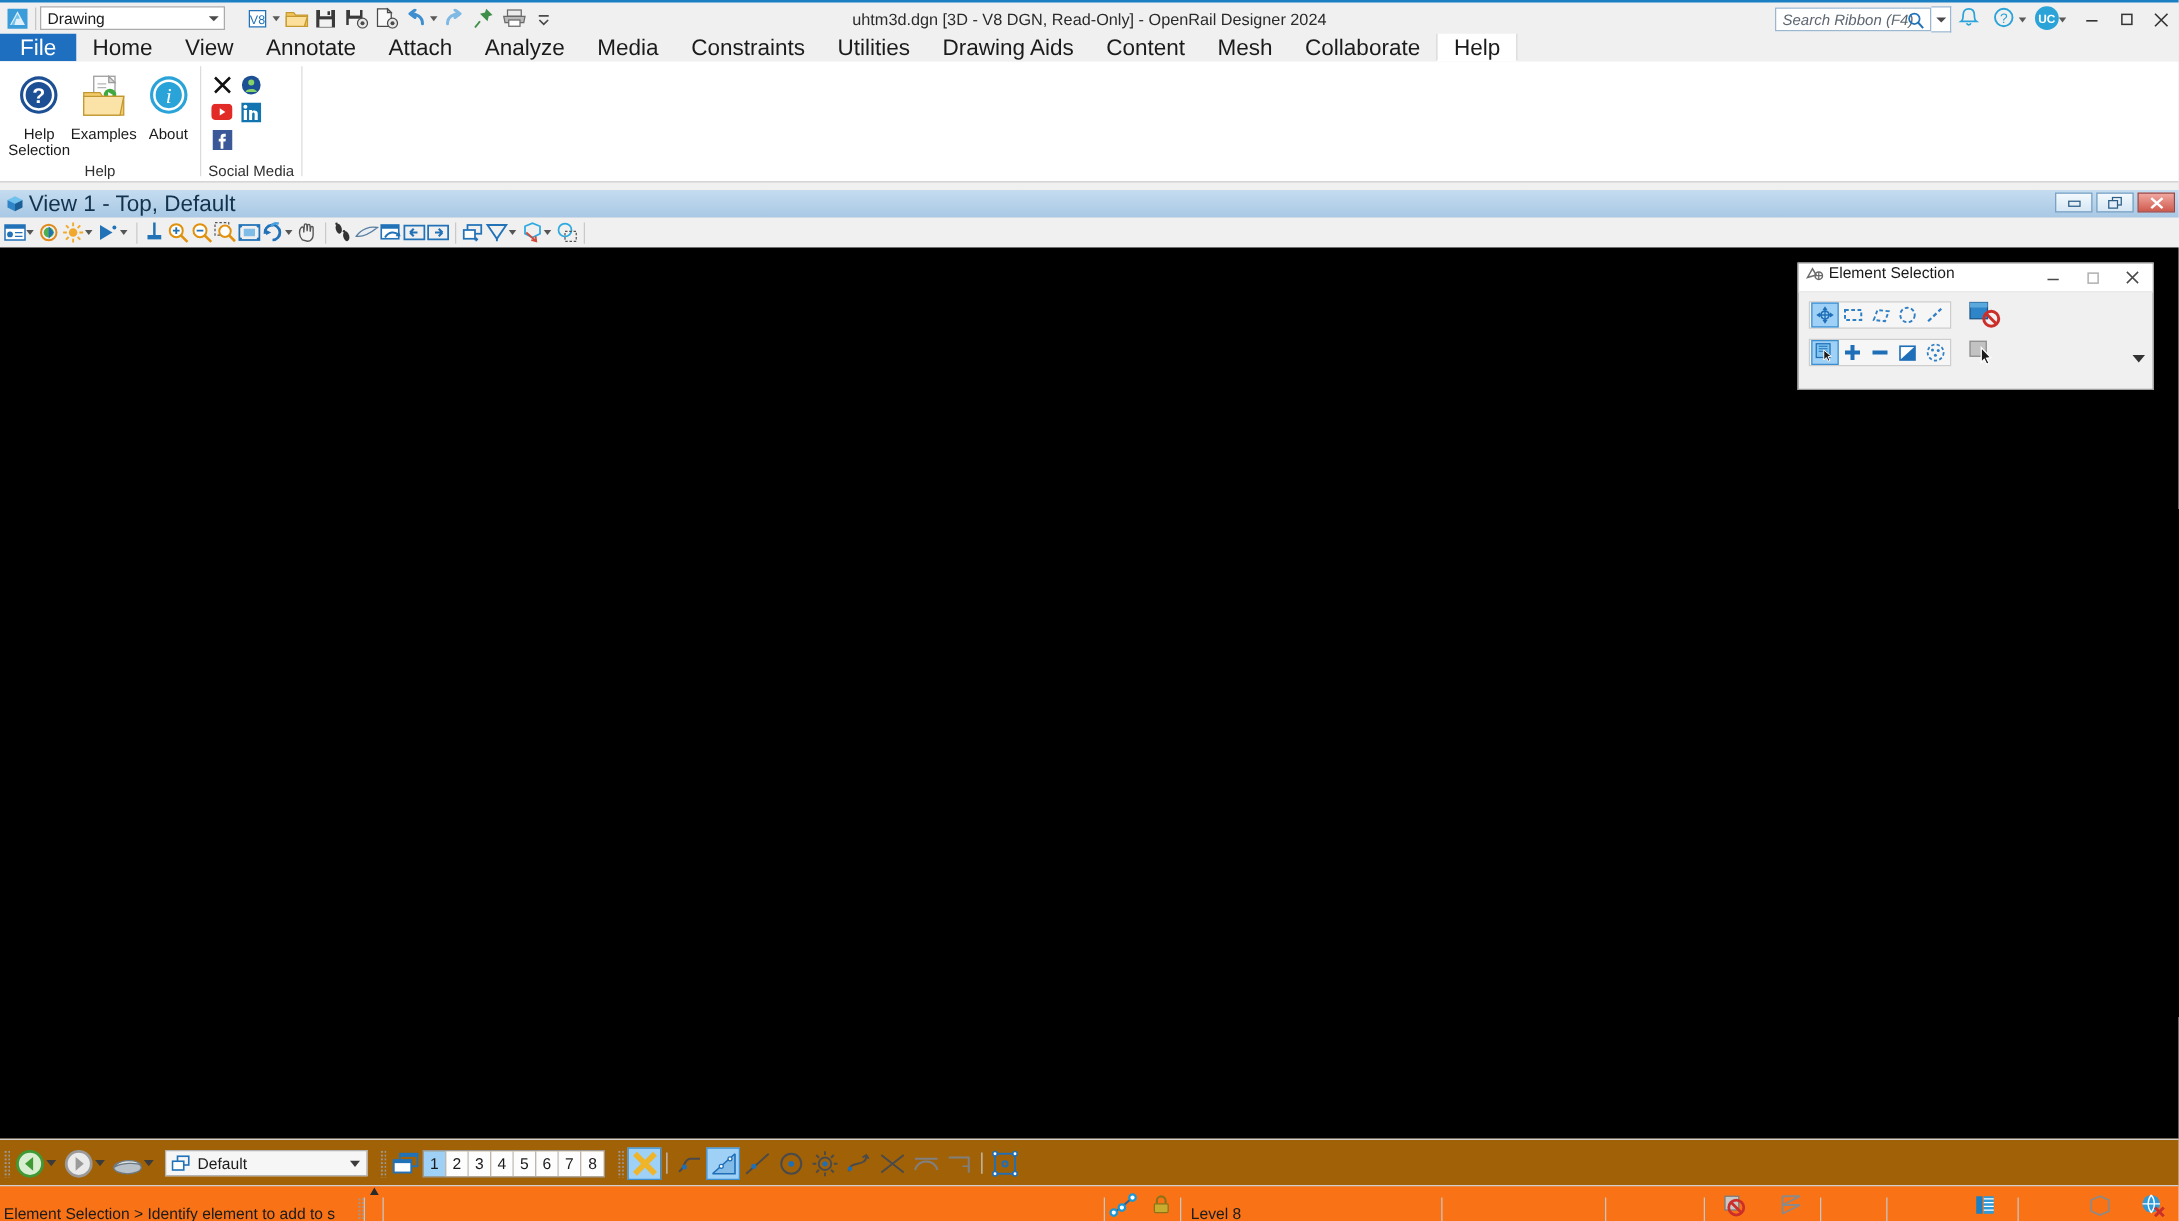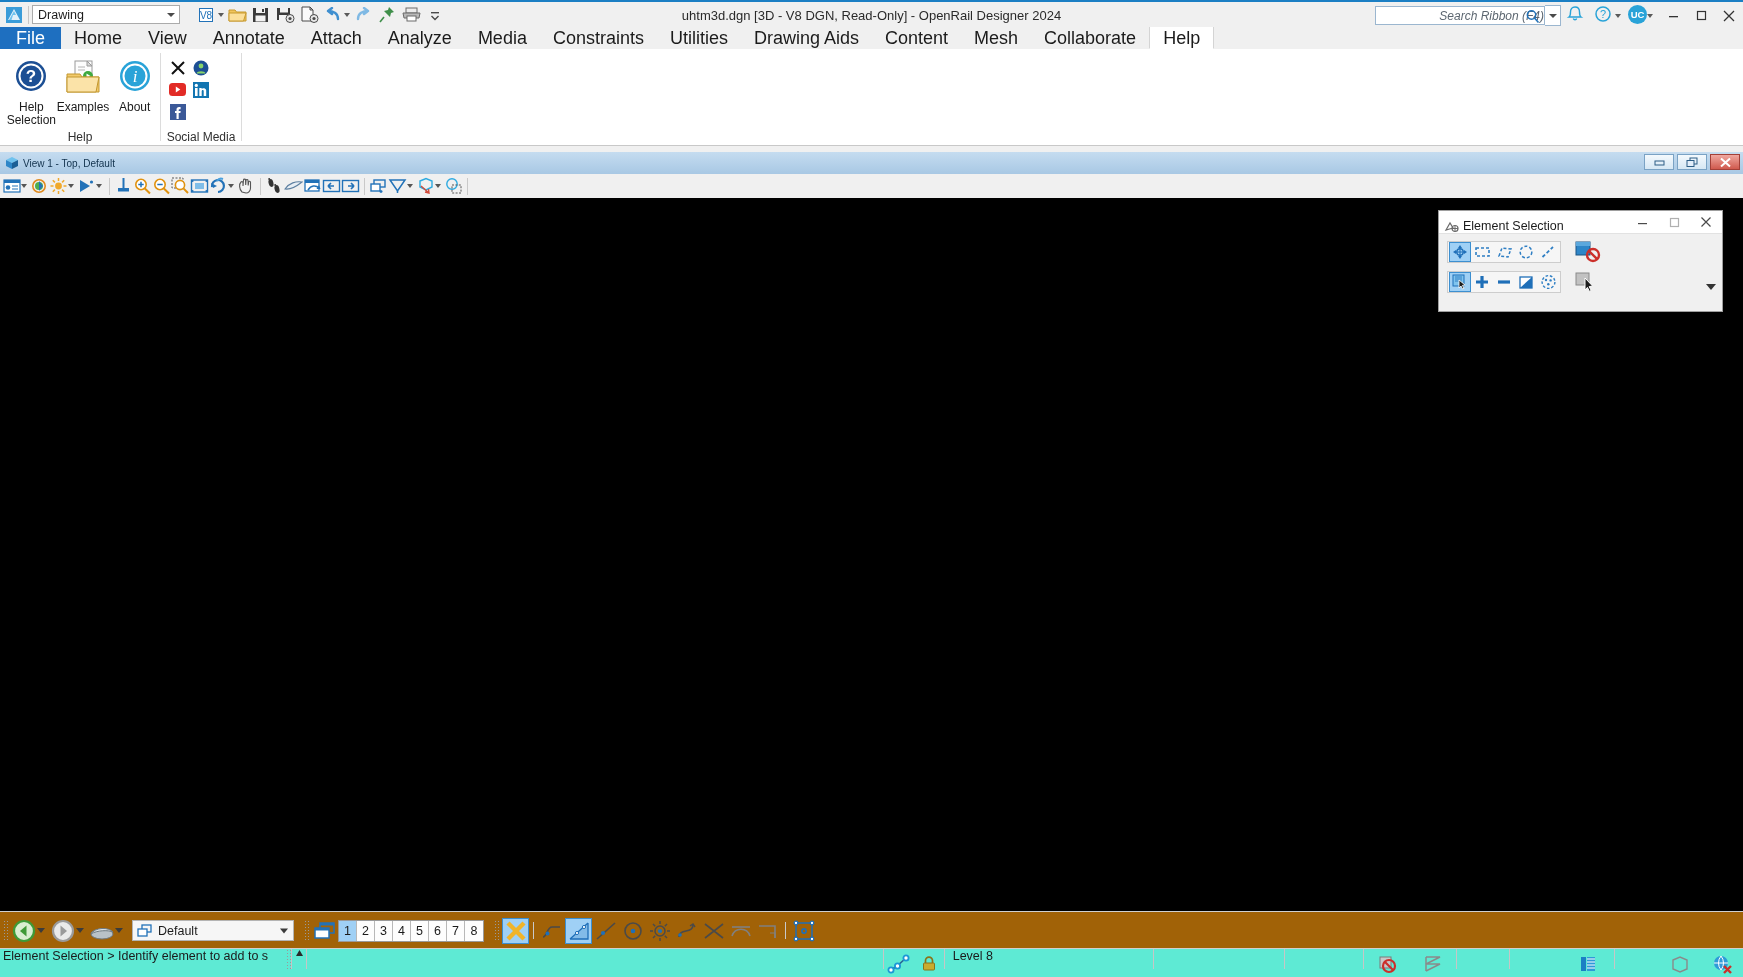--- a/index.html
+++ b/index.html
@@ -36,23 +36,23 @@
   }
   .qat { display:flex; align-items:center; gap:2px; margin-left: 16px; }
   .qat-btn { width: 22px; height: 22px; display:flex; align-items:center; justify-content:center; }
   .mini-arrow { width:0;height:0;border-left:3.5px solid transparent;border-right:3.5px solid transparent;border-top:4px solid #5a5a5a; margin-left:-2px;}
   .doc-title {
     position:absolute; left:0; right:0; top:0; height:27px; line-height:27px;
     text-align:center; font-size: 13px; color:#2a2a2a; pointer-events:none;
   }
   .tb-right { position:absolute; right:0; top:0; height:27px; display:flex; align-items:center; }
   .search-box {
-    width: 170px; height: 19px; background:#fff; border:1px solid #9bb6cf;
+    width: 125px; height: 19px; background:#fff; border:1px solid #9bb6cf;
     display:flex; align-items:center; box-sizing:border-box; padding-left:5px;
-    font-style: italic; color:#5c6670; font-size:12px; position:relative;justify-content:flex-end;
+    font-style: italic; color:#5c6670; font-size:12px; position:relative;
   }
   .search-box .mag { position:absolute; right:4px; top:2px; }
   .drop-cell { width:16px; height:21px; border:1px solid #9bb6cf; border-left:none; box-sizing:border-box; display:flex;align-items:center;justify-content:center;background:#fff;}
   .win-btn { width:28px; height:27px; display:flex; align-items:center; justify-content:center; }
 
   
   .ribbon-tabs {
     position:absolute; left:0; top:27px; width:1743px; height:22px;
     background:#f0f0f0; display:flex; align-items:flex-end;
     border-bottom: 1px solid #d4d4d4;
@@ -83,21 +83,21 @@
   .social-row { display:flex; gap:6px; margin-bottom:5px; }
   .soc { width:17px; height:17px; display:flex; align-items:center; justify-content:center; }
 
   
   .view-titlebar {
     position:absolute; left:0; top:152px; width:1743px; height:22px;
     background: linear-gradient(#c5dcf0, #a8c8e4);
     display:flex; align-items:center;
     border-bottom:1px solid #8fb4d4;
   }
-  .view-title-text { font-size:10px; color:#12324d; margin-left:4px; }
+  .view-title-text { font-size:18px; color:#12324d; margin-left:4px; }
   .view-win-btns { position:absolute; right:3px; top:2px; display:flex; gap:3px; }
   .vw-btn {
     width:30px;height:16px; border:1px solid #7aa2c4; background:linear-gradient(#f4f9fd,#d6e7f4);
     display:flex;align-items:center;justify-content:center; box-sizing:border-box;
   }
   .vw-btn.close { background:linear-gradient(#f0a8a0,#d05a4e); border-color:#a34038; }
 
   .view-toolbar {
     position:absolute; left:0; top:174px; width:1743px; height:24px;
     background:#f0f0f0; display:flex; align-items:center; padding-left:2px;
@@ -111,21 +111,21 @@
     position:absolute; left:0; top:198px; width:1743px; height:713px;
     background:#000000; overflow:hidden;
   }
 
   
   .es-dialog {
     position:absolute; left:1438px; top:210px; width:283px; height:100px;
     background:#f0f0f0; border:1px solid #9e9e9e; box-shadow:0 1px 4px rgba(0,0,0,.45);
   }
   .es-title {
-    height:22px; background:#ffffff; display:flex; align-items:flex-end;
+    height:22px; background:#ffffff; display:flex; align-items:flex-start;
     border-bottom:1px solid #e2e2e2;
   }
   .es-title .t { font-size:12.5px; color:#1b1b1b; margin-left:4px; }
   .es-title-btns { margin-left:auto; display:flex; }
   .es-tb { width:32px;height:22px;display:flex;align-items:center;justify-content:center; }
   .es-body { padding:6px 8px 0 8px; position:relative; }
   .es-row { display:flex; align-items:center; margin-bottom:6px; }
   .es-group {
     display:flex; align-items:center; border:1px solid #cdcdcd; background:#f6f6f6;
     padding:1px; height:22px; box-sizing:border-box;
@@ -158,21 +158,21 @@
   .vnum { width:18px; height:20px; display:flex; align-items:center; justify-content:center;
           font-size:12.5px; border-right:1px solid #b8b8b8; background:#fdfdfd; box-sizing:border-box;}
   .vnum:last-child { border-right:none; }
   .vnum.on { background:#9fd0f5; }
   .snap-btn { width:27px;height:26px;display:flex;align-items:center;justify-content:center; }
   .snap-btn.on { background:#9fd0f5; border:1px solid #3c8fd0; box-sizing:border-box;}
 
   
   .statusbar {
     position:absolute; left:0; top:948px; width:1743px; height:29px;
-    background:#5eead4; display:flex; align-items:flex-start; border-top:1px solid #d0d0d0;
+    background:#f97316; display:flex; align-items:flex-end; border-top:1px solid #d0d0d0;
   }
   .sb-msg { font-size:12.5px; color:#1b1b1b; margin-left:3px; white-space:nowrap; overflow:hidden;
             width:283px; }
   .sb-sep { width:1px; height:20px; background:#c6c6c6; }
   .sb-ic { width:30px; height:29px; display:flex; align-items:center; justify-content:center; }
   .sb-text { font-size:12.5px; margin-left:8px; }
   .dot-grip { width:5px;height:20px;background-image: radial-gradient(#9a9a9a 40%, transparent 41%);background-size:3px 3px;}
 </style>
 </head>
 <body>

